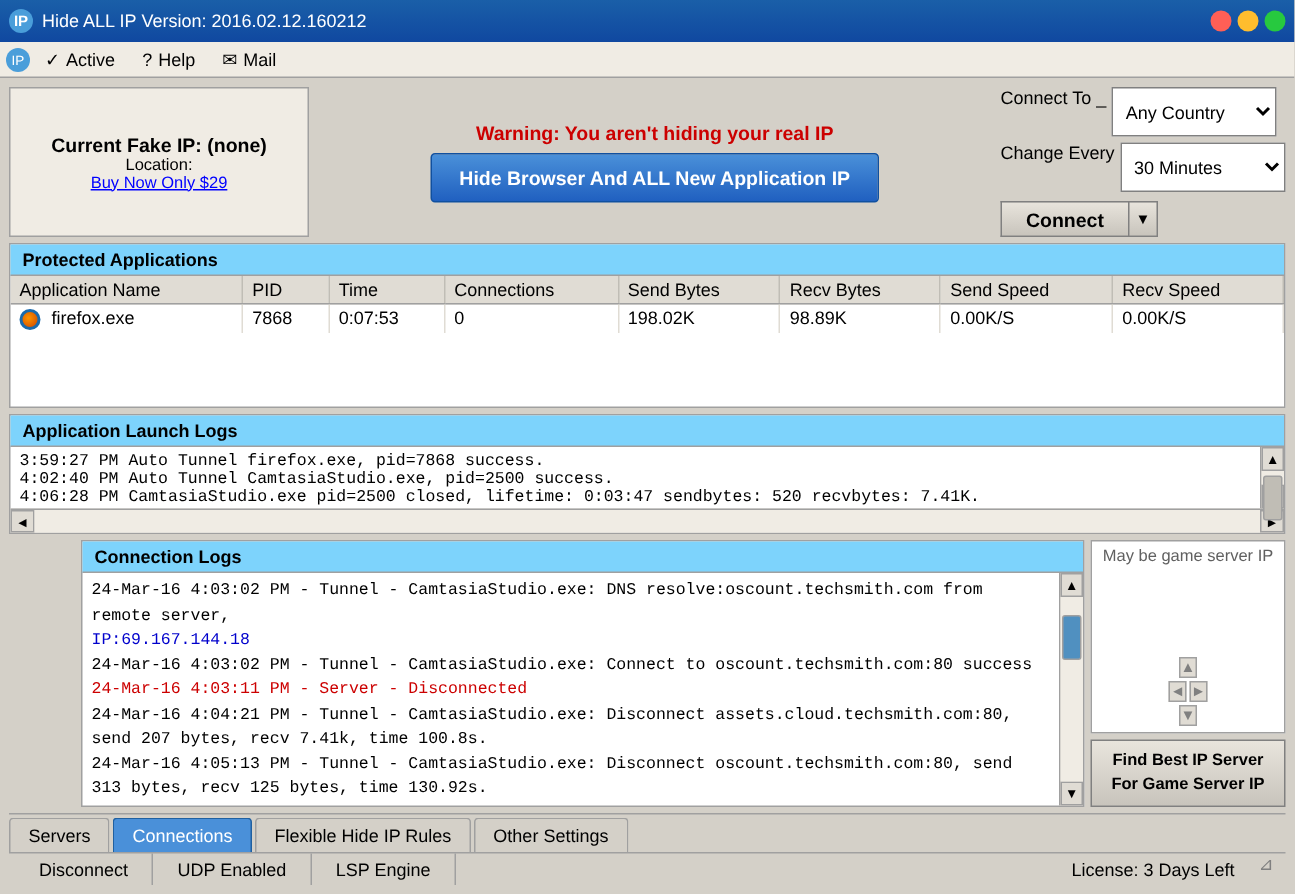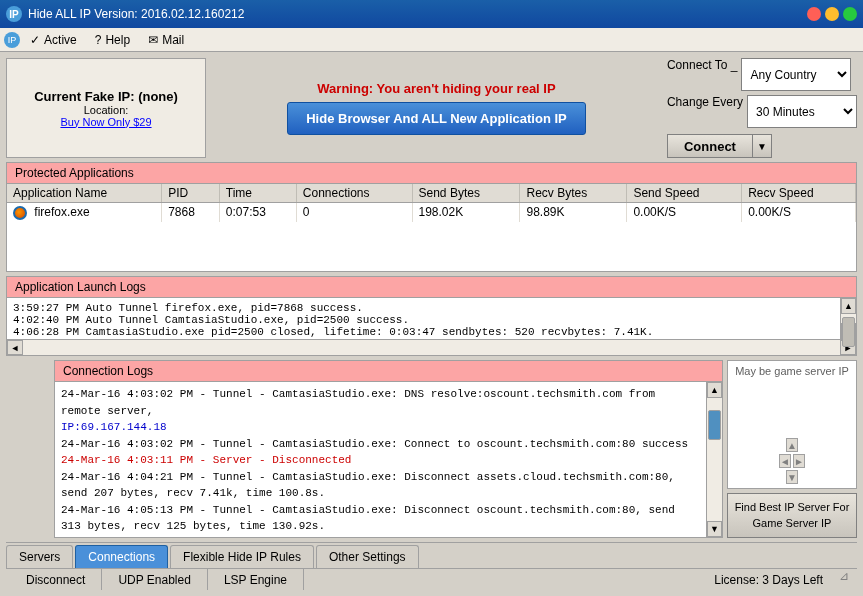--- a/index.html
+++ b/index.html
@@ -189,24 +189,24 @@
       border-right: none;
     }
     .connect-dropdown-btn {
       background: linear-gradient(to bottom, #e8e4dc, #c8c4bc);
       border: 1px solid #808080;
       padding: 0 4px;
       cursor: pointer;
       font-size: 10px;
     }
     .panel-title {
-      background: #fca5a5;
+      background: #7dd3fc;
       padding: 3px 8px;
       font-size: 12px;
-      font-weight: normal;
+      font-weight: bold;
       border-bottom: 1px solid #a0a0a0;
     }
 
     .app-table {
       width: 100%;
       border-collapse: collapse;
       font-size: 12px;
     }
     .app-table th {
       background: #e0dcd4;
@@ -282,20 +282,21 @@
     }
 
     .find-btn {
       background: linear-gradient(to bottom, #e8e4dc, #c8c4bc);
       border: 1px solid #808080;
       padding: 6px 4px;
       font-size: 11px;
       cursor: pointer;
       text-align: center;
       line-height: 1.4;
+      font-weight: bold;
     }
 
     
     .tabs-area {
       display: flex;
       align-items: flex-end;
       border-top: 1px solid #a0a0a0;
       padding-top: 2px;
     }
     .tab {

